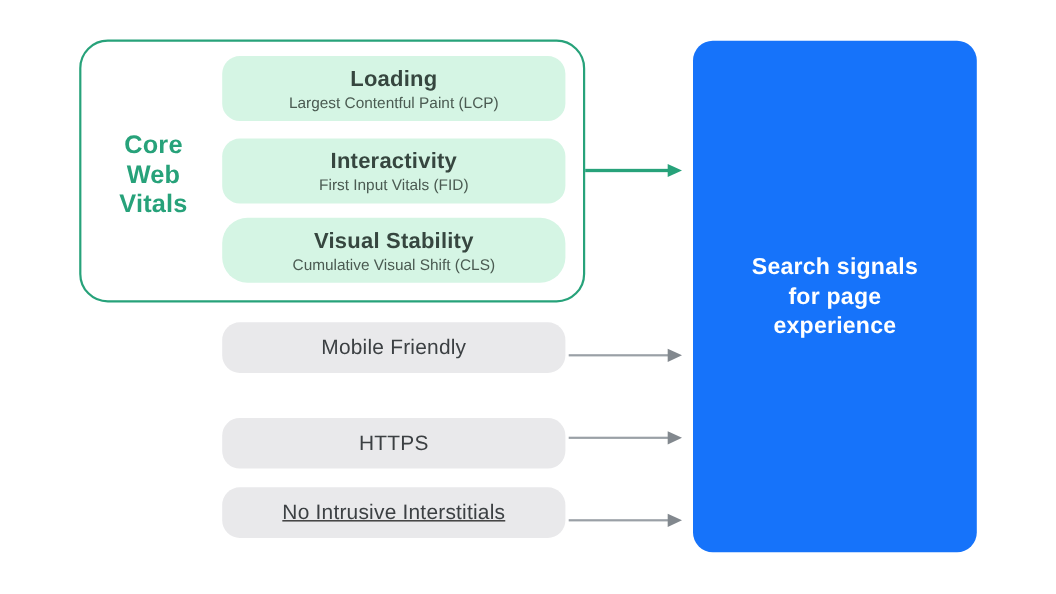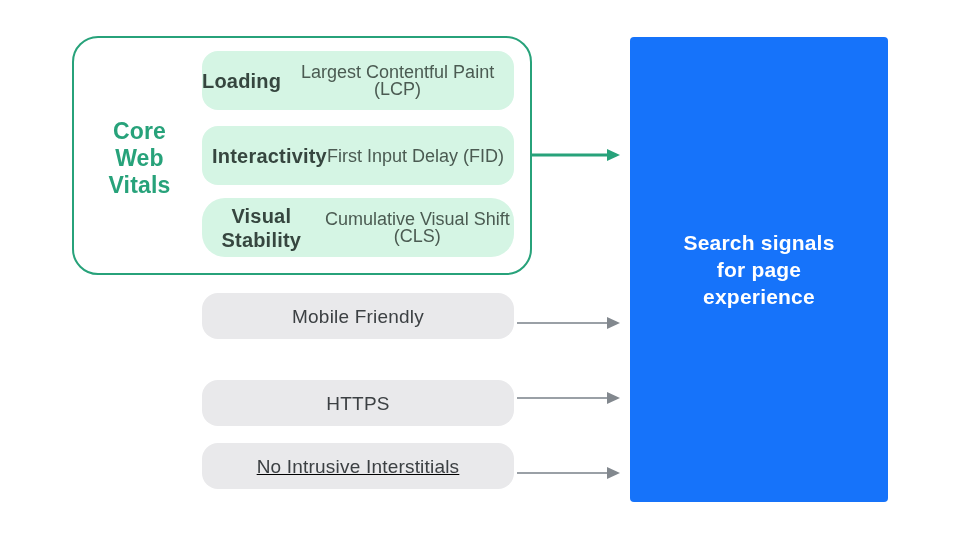--- a/index.html
+++ b/index.html
@@ -39,21 +39,21 @@
     letter-spacing: 0.2px;
   }
 
   
   .pill {
     position: absolute;
     left: 202px;
     width: 312px;
     border-radius: 16px;
     display: flex;
-    flex-direction: row;
+    flex-direction: column;
     align-items: center;
     justify-content: center;
     text-align: center;
     box-sizing: border-box;
   }
   .pill.mint { background: var(--mint, #d5f5e4); height: 59px; }
   .pill.gray { background: var(--gray-fill, #e9e9eb); height: 46px; }
 
   .pill-loading       { top: 51px; }
   .pill-interactivity { top: 126px; }
@@ -64,21 +64,21 @@
 
   .pill-title {
     color: var(--heading-ink, #36463f);
     font-size: 20px;
     font-weight: bold;
     line-height: 24px;
     letter-spacing: 0.2px;
   }
   .pill-subtitle {
     color: var(--subtitle-ink, #4b5b52);
-    font-size: 18px;
+    font-size: 14px;
     line-height: 17px;
     margin-top: 1px;
   }
   .pill.gray .pill-label {
     color: var(--ink, #3c4043);
     font-size: 19px;
     line-height: 23px;
     letter-spacing: 0.2px;
   }
 
@@ -111,21 +111,21 @@
   .arrow-mobile        { top: 316px; }
   .arrow-https         { top: 391px; }
   .arrow-interstitials { top: 466px; }
 
   
   .result-box {
     position: absolute;
     left: 630px; top: 37px;
     width: 258px; height: 465px;
     background: var(--blue, #1673fa);
-    border-radius: 4px;
+    border-radius: 18px;
     display: flex;
     align-items: center;
     justify-content: center;
   }
   .result-label {
     color: #ffffff;
     font-size: 21px;
     font-weight: bold;
     line-height: 27px;
     text-align: center;
@@ -144,21 +144,21 @@
 Web
 Vitals</div>
 
   <div class="pill mint pill-loading">
     <div class="pill-title">Loading</div>
     <div class="pill-subtitle">Largest Contentful Paint (LCP)</div>
   </div>
 
   <div class="pill mint pill-interactivity">
     <div class="pill-title">Interactivity</div>
-    <div class="pill-subtitle">First Input Delay (FID)</div>
+    <div class="pill-subtitle">First Input Vitals (FID)</div>
   </div>
 
   <div class="pill mint pill-stability">
     <div class="pill-title">Visual Stability</div>
     <div class="pill-subtitle">Cumulative Visual Shift (CLS)</div>
   </div>
 
   <div class="arrow green">
     <div class="shaft"></div>
     <div class="head"></div>

